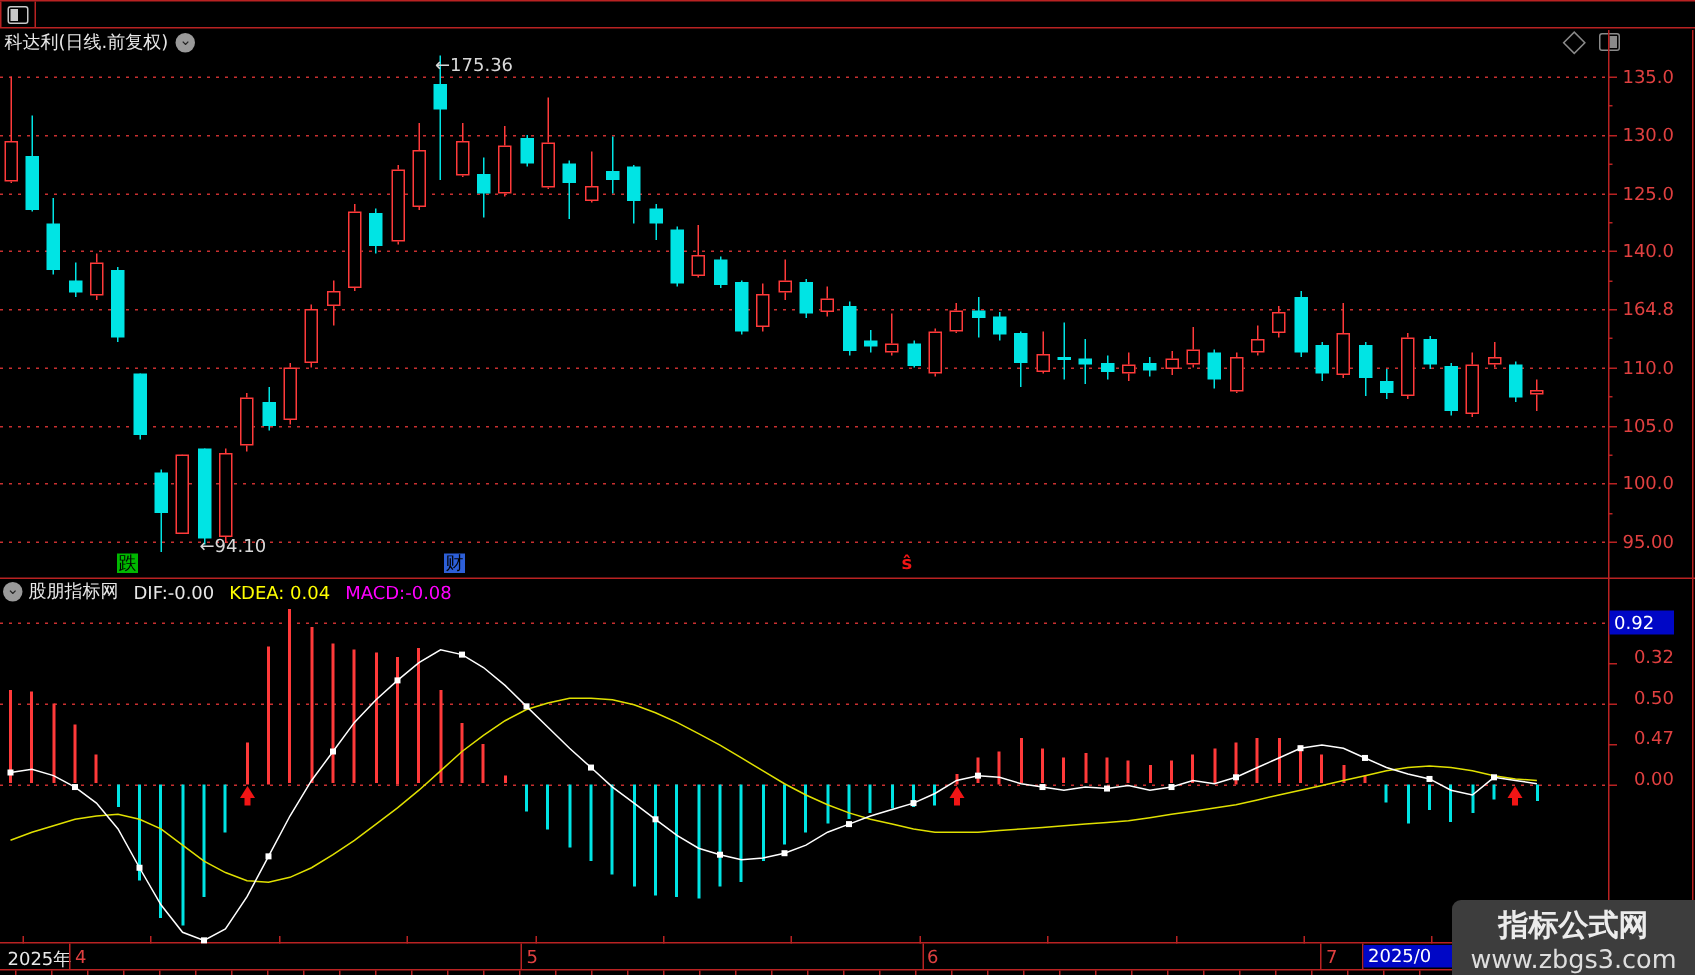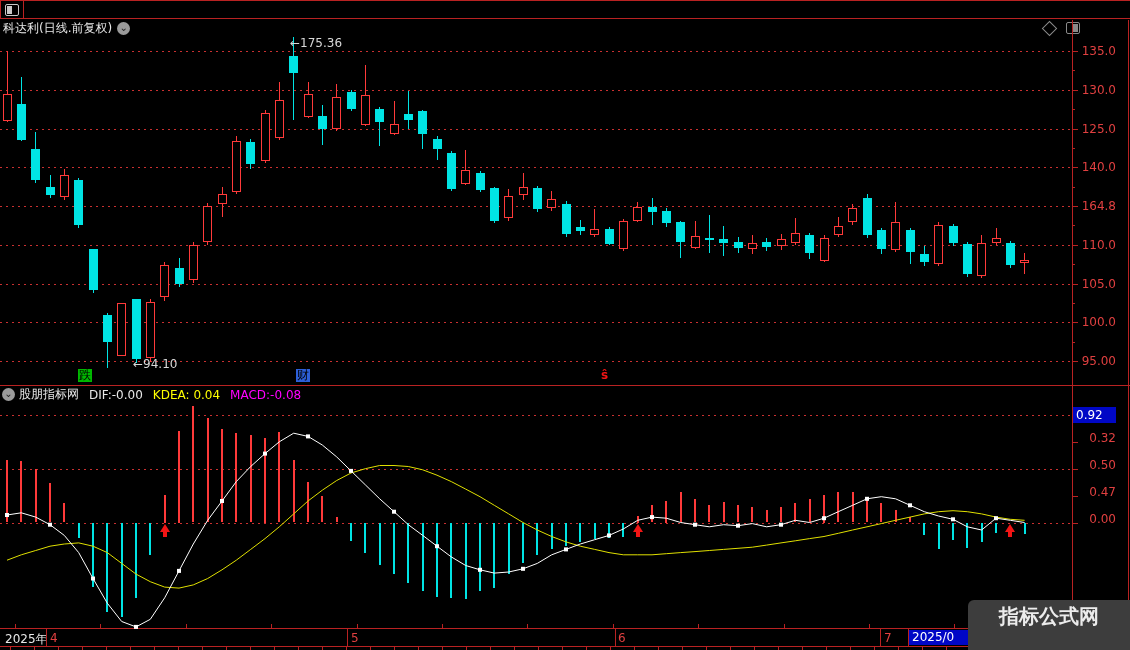--- a/index.html
+++ b/index.html
@@ -444,14 +444,15 @@
   <div class="ind-header">
     <span class="circle-chevron" style="margin:0 4px 0 2px">⌄</span>
     <span>股朋指标网</span>
     <span style="margin-left:10px">DIF:-0.00</span>
     <span style="margin-left:10px;color:#ffff00">KDEA: 0.04</span>
     <span style="margin-left:10px;color:#ff00ff">MACD:-0.08</span>
   </div>
 
   <div class="watermark">
     <div class="l1">指标公式网</div>
+    <div class="l2">www.zbgs3.com</div>
   </div>
 </div>
 
 </body></html>

